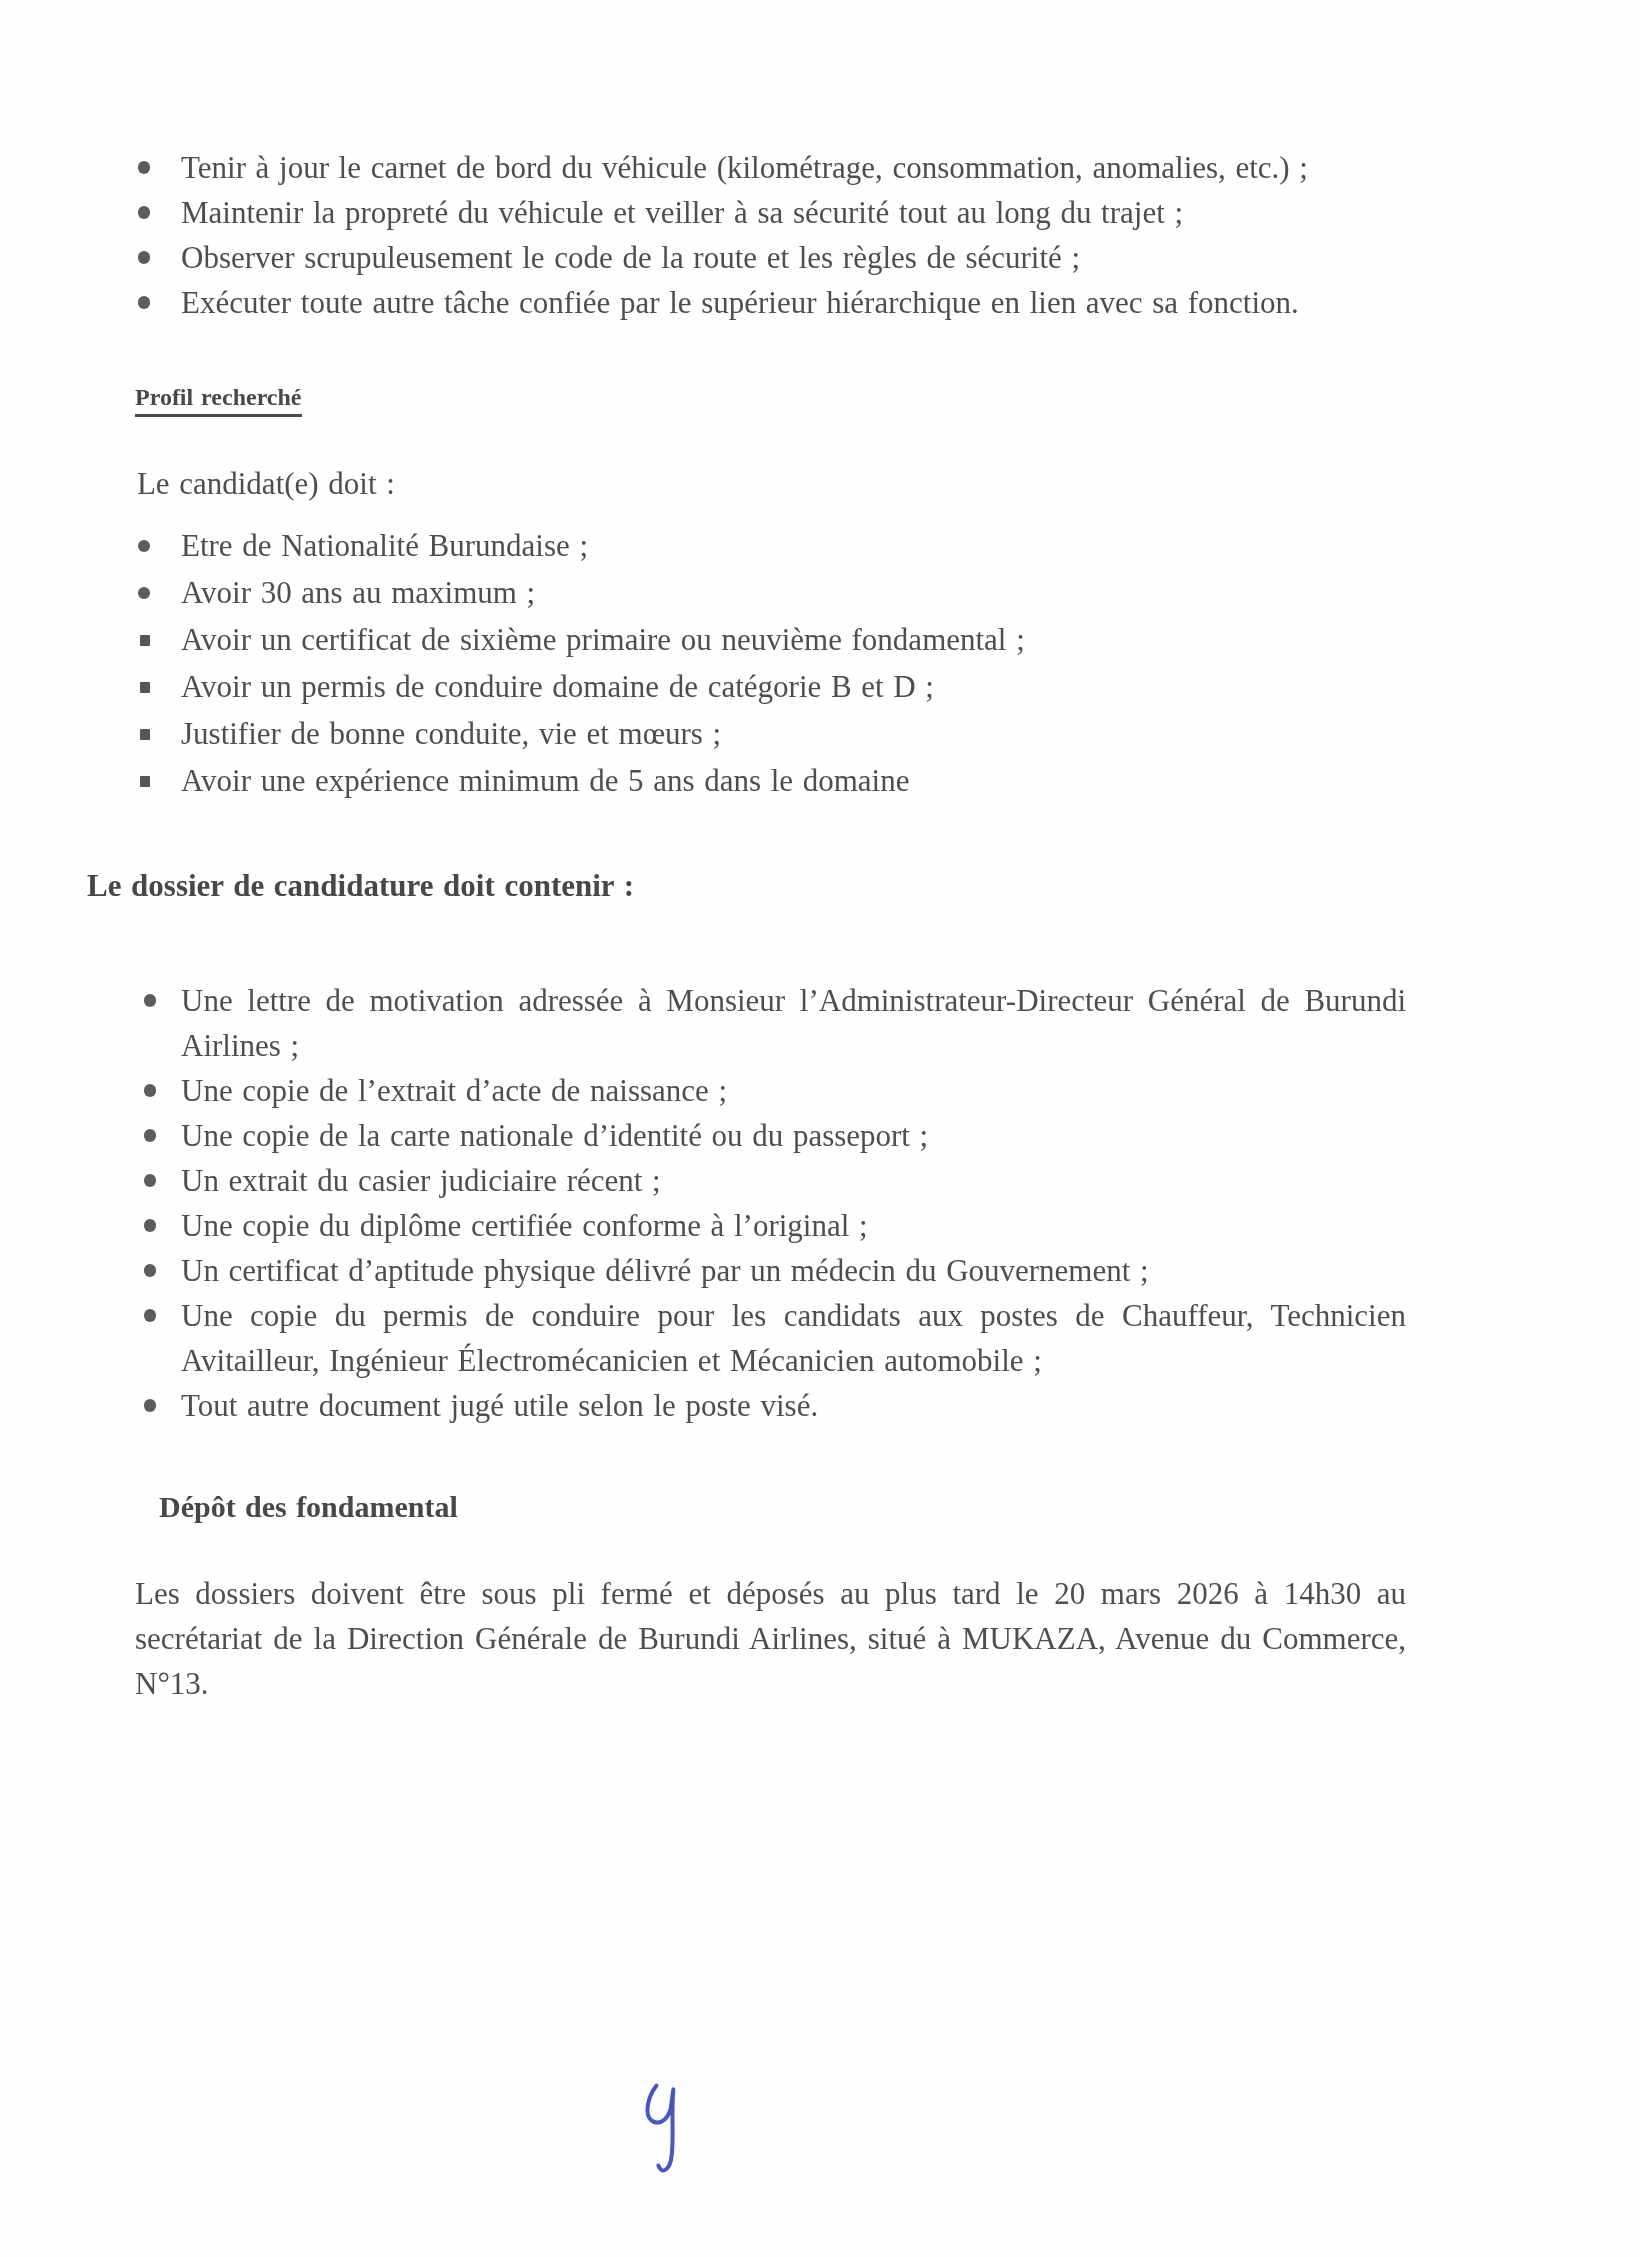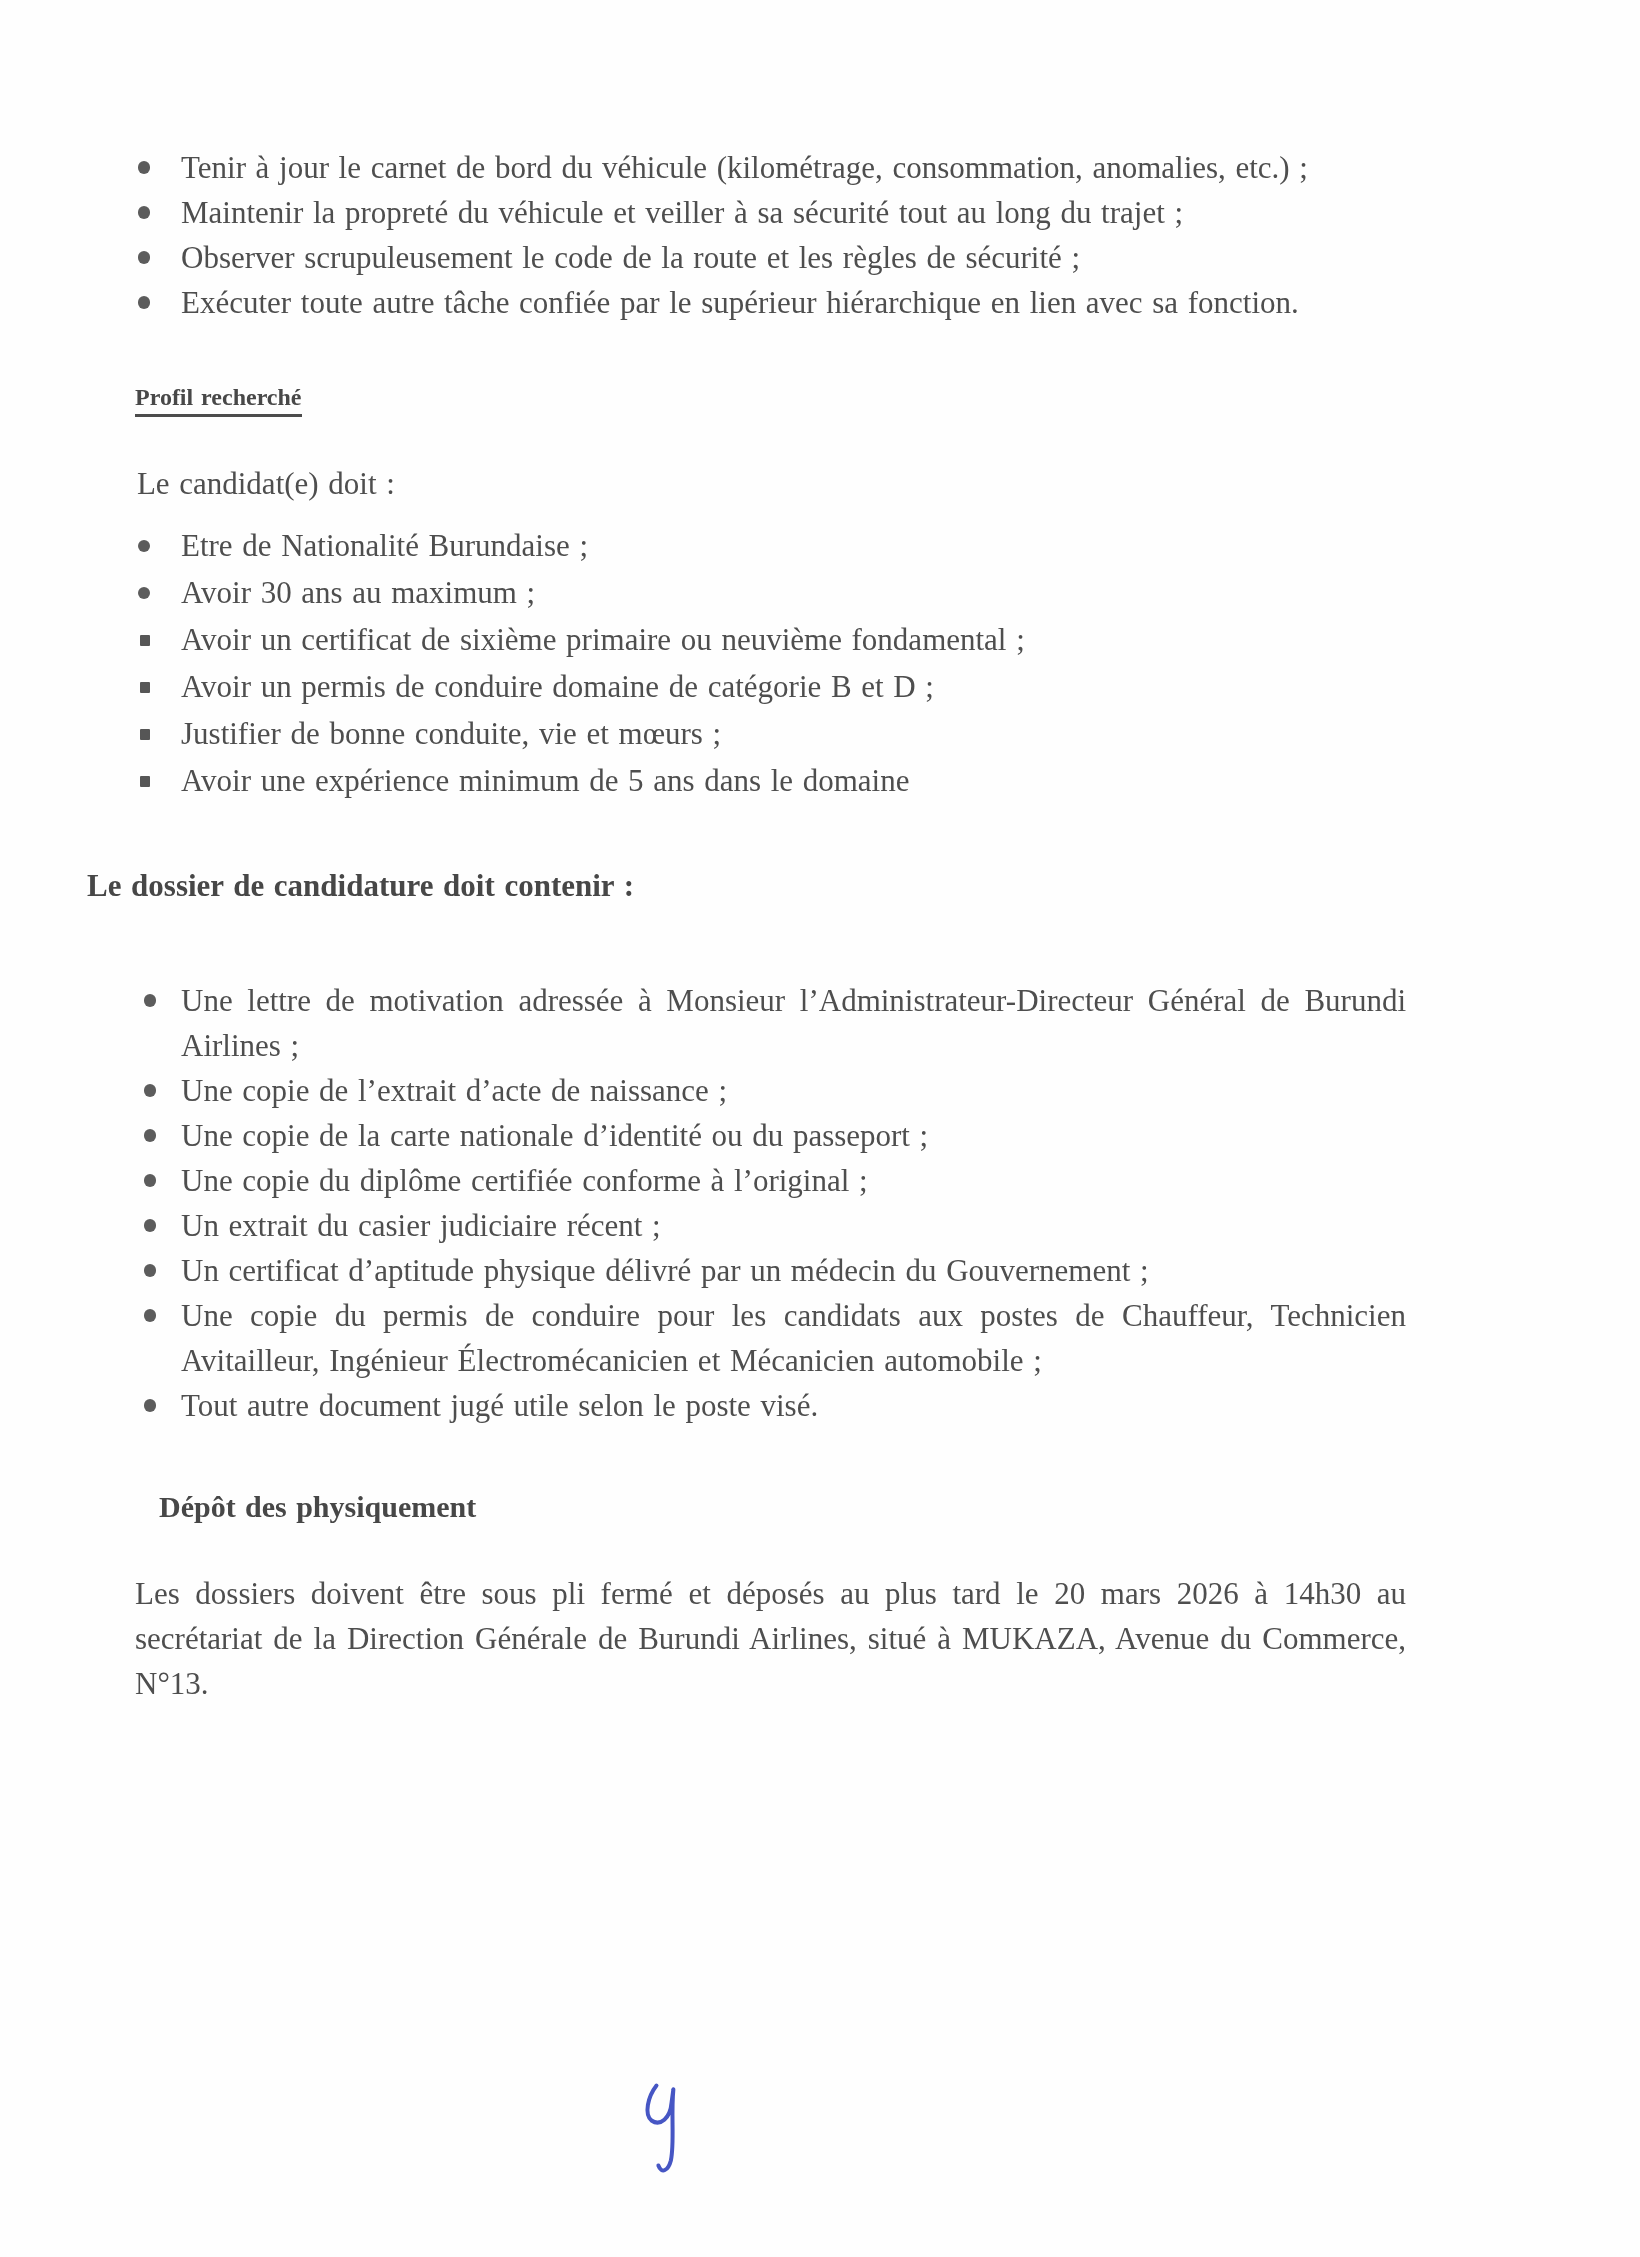--- a/index.html
+++ b/index.html
@@ -141,41 +141,41 @@
       <li>
         <span class="bullet disc"></span>
         <span class="li-text">Une copie de l’extrait d’acte de naissance ;</span>
       </li>
       <li>
         <span class="bullet disc"></span>
         <span class="li-text">Une copie de la carte nationale d’identité ou du passeport ;</span>
       </li>
       <li>
         <span class="bullet disc"></span>
-        <span class="li-text">Une copie du diplôme certifiée conforme à l’original ;</span>
+        <span class="li-text">Un extrait du casier judiciaire récent ;</span>
       </li>
       <li>
         <span class="bullet disc"></span>
-        <span class="li-text">Un extrait du casier judiciaire récent ;</span>
+        <span class="li-text">Une copie du diplôme certifiée conforme à l’original ;</span>
       </li>
       <li>
         <span class="bullet disc"></span>
         <span class="li-text">Un certificat d’aptitude physique délivré par un médecin du Gouvernement ;</span>
       </li>
       <li>
         <span class="bullet disc"></span>
         <span class="li-text">Une copie du permis de conduire pour les candidats aux postes de Chauffeur, Technicien Avitailleur, Ingénieur Électromécanicien et Mécanicien automobile ;</span>
       </li>
       <li>
         <span class="bullet disc"></span>
         <span class="li-text">Tout autre document jugé utile selon le poste visé.</span>
       </li>
     </ul>
 
-    <h3 class="depot-heading">Dépôt des physiquement</h3>
+    <h3 class="depot-heading">Dépôt des fondamental</h3>
 
     <p class="depot-body">Les dossiers doivent être sous pli fermé et déposés au plus tard le 20 mars 2026 à 14h30 au secrétariat de la Direction Générale de Burundi Airlines, situé à MUKAZA, Avenue du Commerce, N°13.</p>
 
   </div>
 
   <svg class="handwritten-number" viewBox="0 0 40 80" role="img" aria-label="4">
     <path d="M14 6 C7 15 4 29 10 34 C17 39 25 32 26 20 L27.5 9 C25.5 30 28.5 52 25.5 66 C23.5 74 18 77 15.5 70" fill="none" stroke="#4656c4" stroke-width="3.2" stroke-linecap="round" stroke-linejoin="round"></path>
   </svg>
 </div>
 

